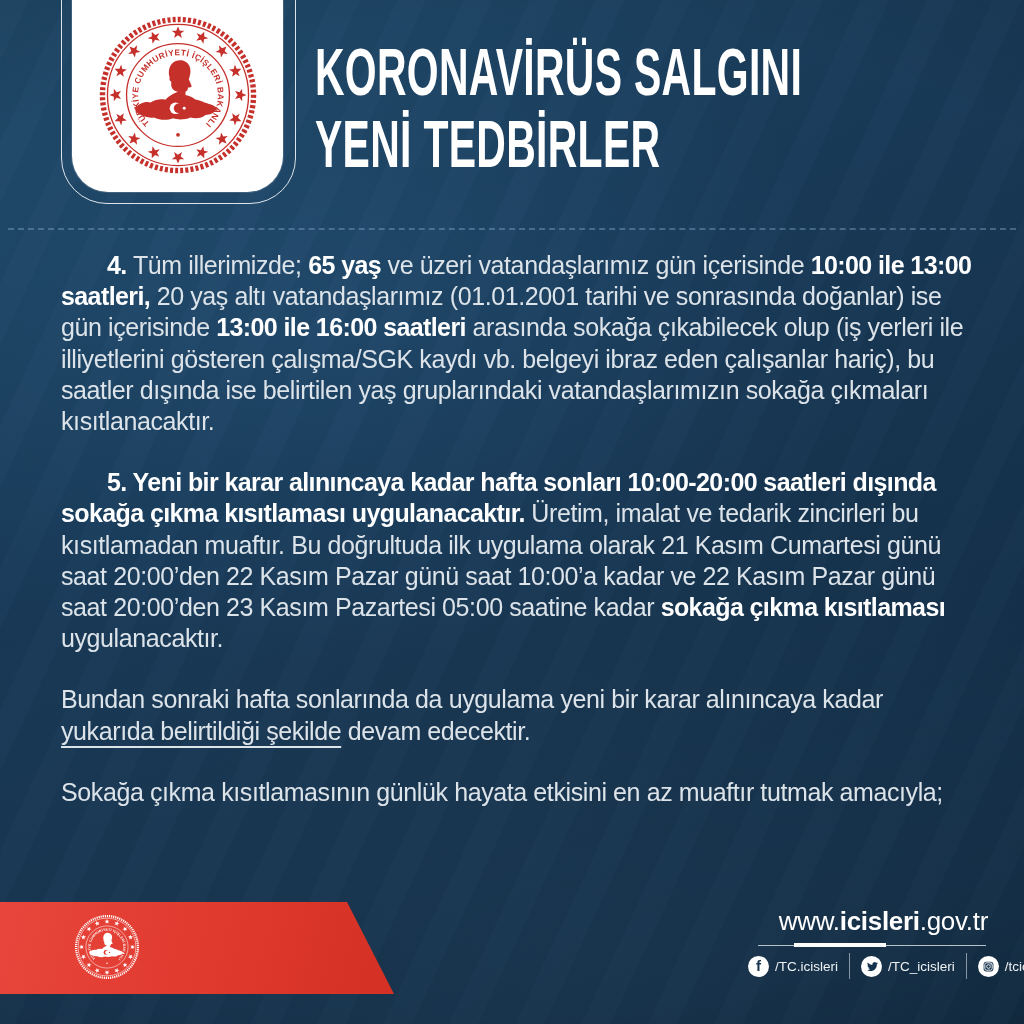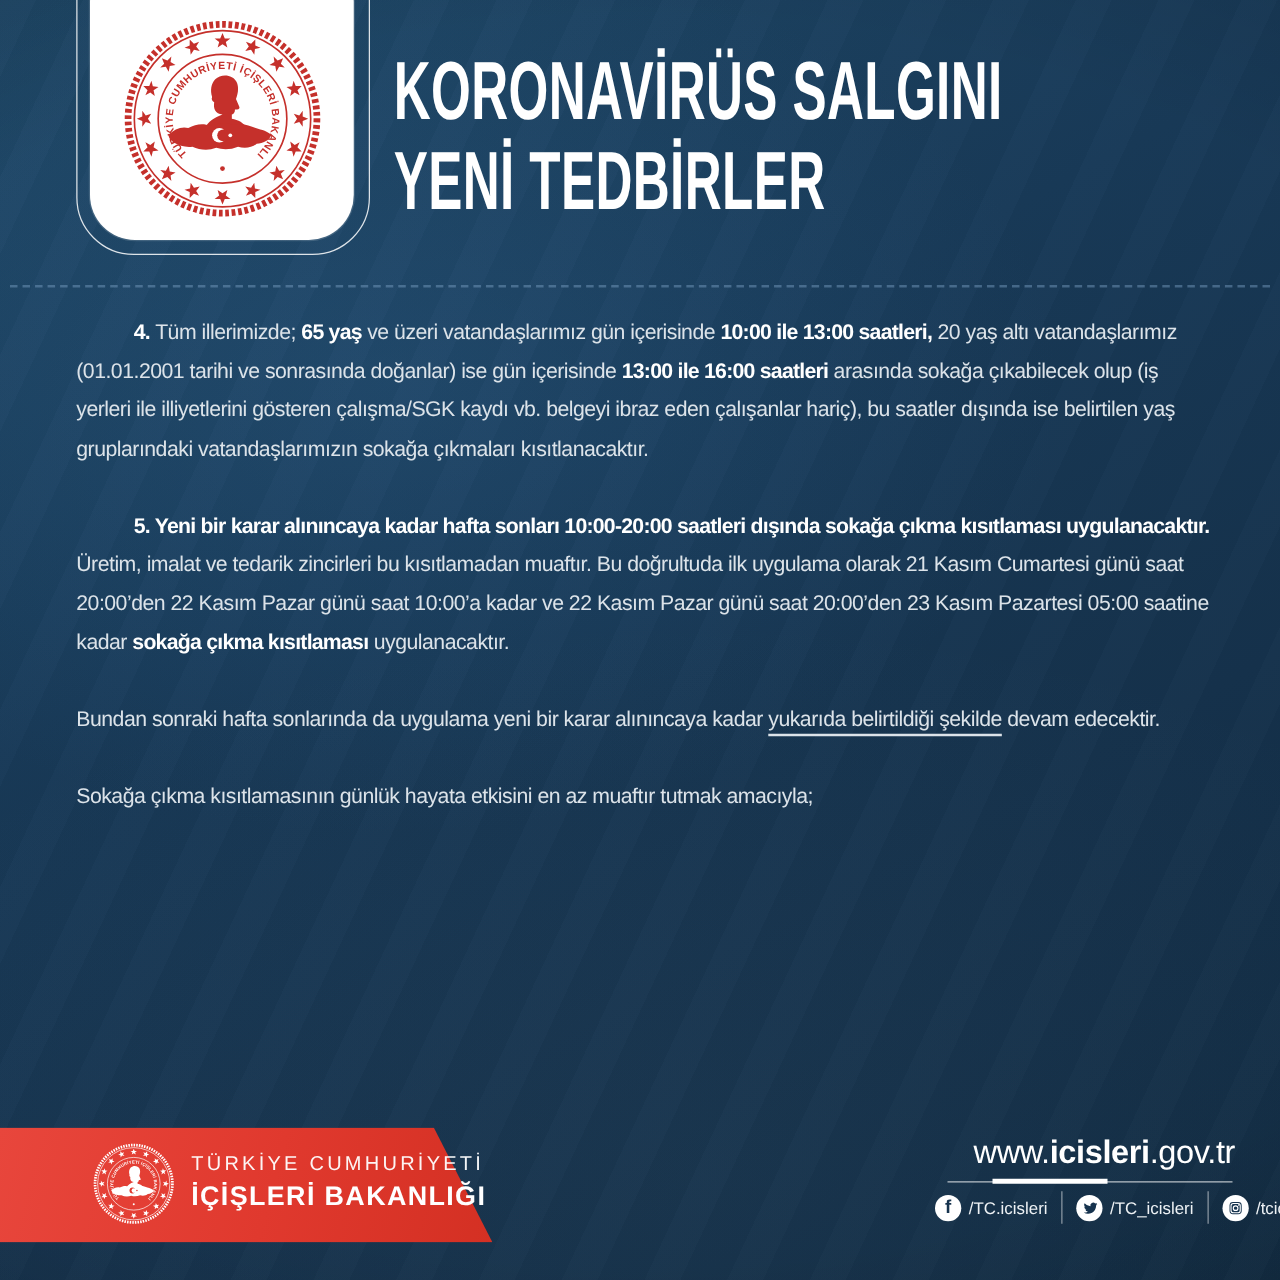--- a/index.html
+++ b/index.html
@@ -22,21 +22,21 @@
     background:#fff;border-radius:36px;box-shadow:0 0 0 1px rgba(255,255,255,.15);}
   .seal-top{position:absolute;left:95px;top:12px;width:166px;height:166px;
     color:var(--seal-red,#c5302b);--seal-bg:#ffffff;}
   .title{position:absolute;left:315px;top:36px;margin:0;color:#fff;font-weight:700;
     font-size:66px;line-height:72px;letter-spacing:.5px;white-space:nowrap;
     transform:scaleX(.62);transform-origin:left top;}
   .dotted{position:absolute;left:8px;top:228px;width:1008px;height:0;
     border-top:2px dashed rgba(125,162,198,.45);}
   
   .content{position:absolute;left:61px;top:250px;width:912px;
-    color:var(--text-soft,#dce3e9);font-size:17px;line-height:31.2px;letter-spacing:-.4px;}
+    color:var(--text-soft,#dce3e9);font-size:25px;line-height:31.2px;letter-spacing:-.4px;}
   .content p{margin:0 0 30px;}
   .content p.indent{text-indent:46px;}
   .content .b{font-weight:700;color:#fff;letter-spacing:-.6px;}
   .content .u{text-decoration:underline;text-underline-offset:6px;text-decoration-thickness:1.5px;}
   
   .red-band{position:absolute;left:0;top:902px;width:394px;height:92px;
     background:linear-gradient(105deg,#e8463c 0%,var(--accent-red,#e0392e) 55%,#d43023 100%);
     -webkit-clip-path:polygon(0 0,347px 0,394px 100%,0 100%);
     clip-path:polygon(0 0,347px 0,394px 100%,0 100%);}
   .seal-band{position:absolute;left:73px;top:913px;width:68px;height:68px;
@@ -121,24 +121,20 @@
       <p class="para indent"><span class="b">4. </span><span>Tüm illerimizde; </span><span class="b">65 yaş</span><span> ve üzeri vatandaşlarımız gün içerisinde </span><span class="b">10:00 ile 13:00 saatleri,</span><span> 20 yaş altı vatandaşlarımız (01.01.2001 tarihi ve sonrasında doğanlar) ise gün içerisinde </span><span class="b">13:00 ile 16:00 saatleri</span><span> arasında sokağa çıkabilecek olup (iş yerleri ile illiyetlerini gösteren çalışma/SGK kaydı vb. belgeyi ibraz eden çalışanlar hariç), bu saatler dışında ise belirtilen yaş gruplarındaki vatandaşlarımızın sokağa çıkmaları kısıtlanacaktır.</span></p>
       <p class="para indent"><span class="b">5. Yeni bir karar alınıncaya kadar hafta sonları 10:00-20:00 saatleri dışında sokağa çıkma kısıtlaması uygulanacaktır.</span><span> Üretim, imalat ve tedarik zincirleri bu kısıtlamadan muaftır. Bu doğrultuda ilk uygulama olarak 21 Kasım Cumartesi günü saat 20:00’den 22 Kasım Pazar günü saat 10:00’a kadar ve 22 Kasım Pazar günü saat 20:00’den 23 Kasım Pazartesi 05:00 saatine kadar </span><span class="b">sokağa çıkma kısıtlaması</span><span> uygulanacaktır.</span></p>
       <p class="para"><span>Bundan sonraki hafta sonlarında da uygulama yeni bir karar alınıncaya kadar </span><span class="u">yukarıda belirtildiği şekilde</span><span> devam edecektir.</span></p>
       <p class="para"><span>Sokağa çıkma kısıtlamasının günlük hayata etkisini en az muaftır tutmak amacıyla;</span></p>
     </div>
 
   <div class="red-band"></div>
   <svg class="seal-band" viewBox="0 0 200 200">
     <use href="#seal"></use>
   </svg>
-  <div class="ministry">
-    <div class="l1">TÜRKİYE CUMHURİYETİ</div>
-    <div class="l2">İÇİŞLERİ BAKANLIĞI</div>
-  </div>
 
   <div class="web">
     <span>www.</span><span class="bold">icisleri</span><span>.gov.tr</span>
     <div class="web-underline">
       <div class="wu-thin"></div>
       <div class="wu-thick"></div>
     </div>
   </div>
 
   <div class="social">

